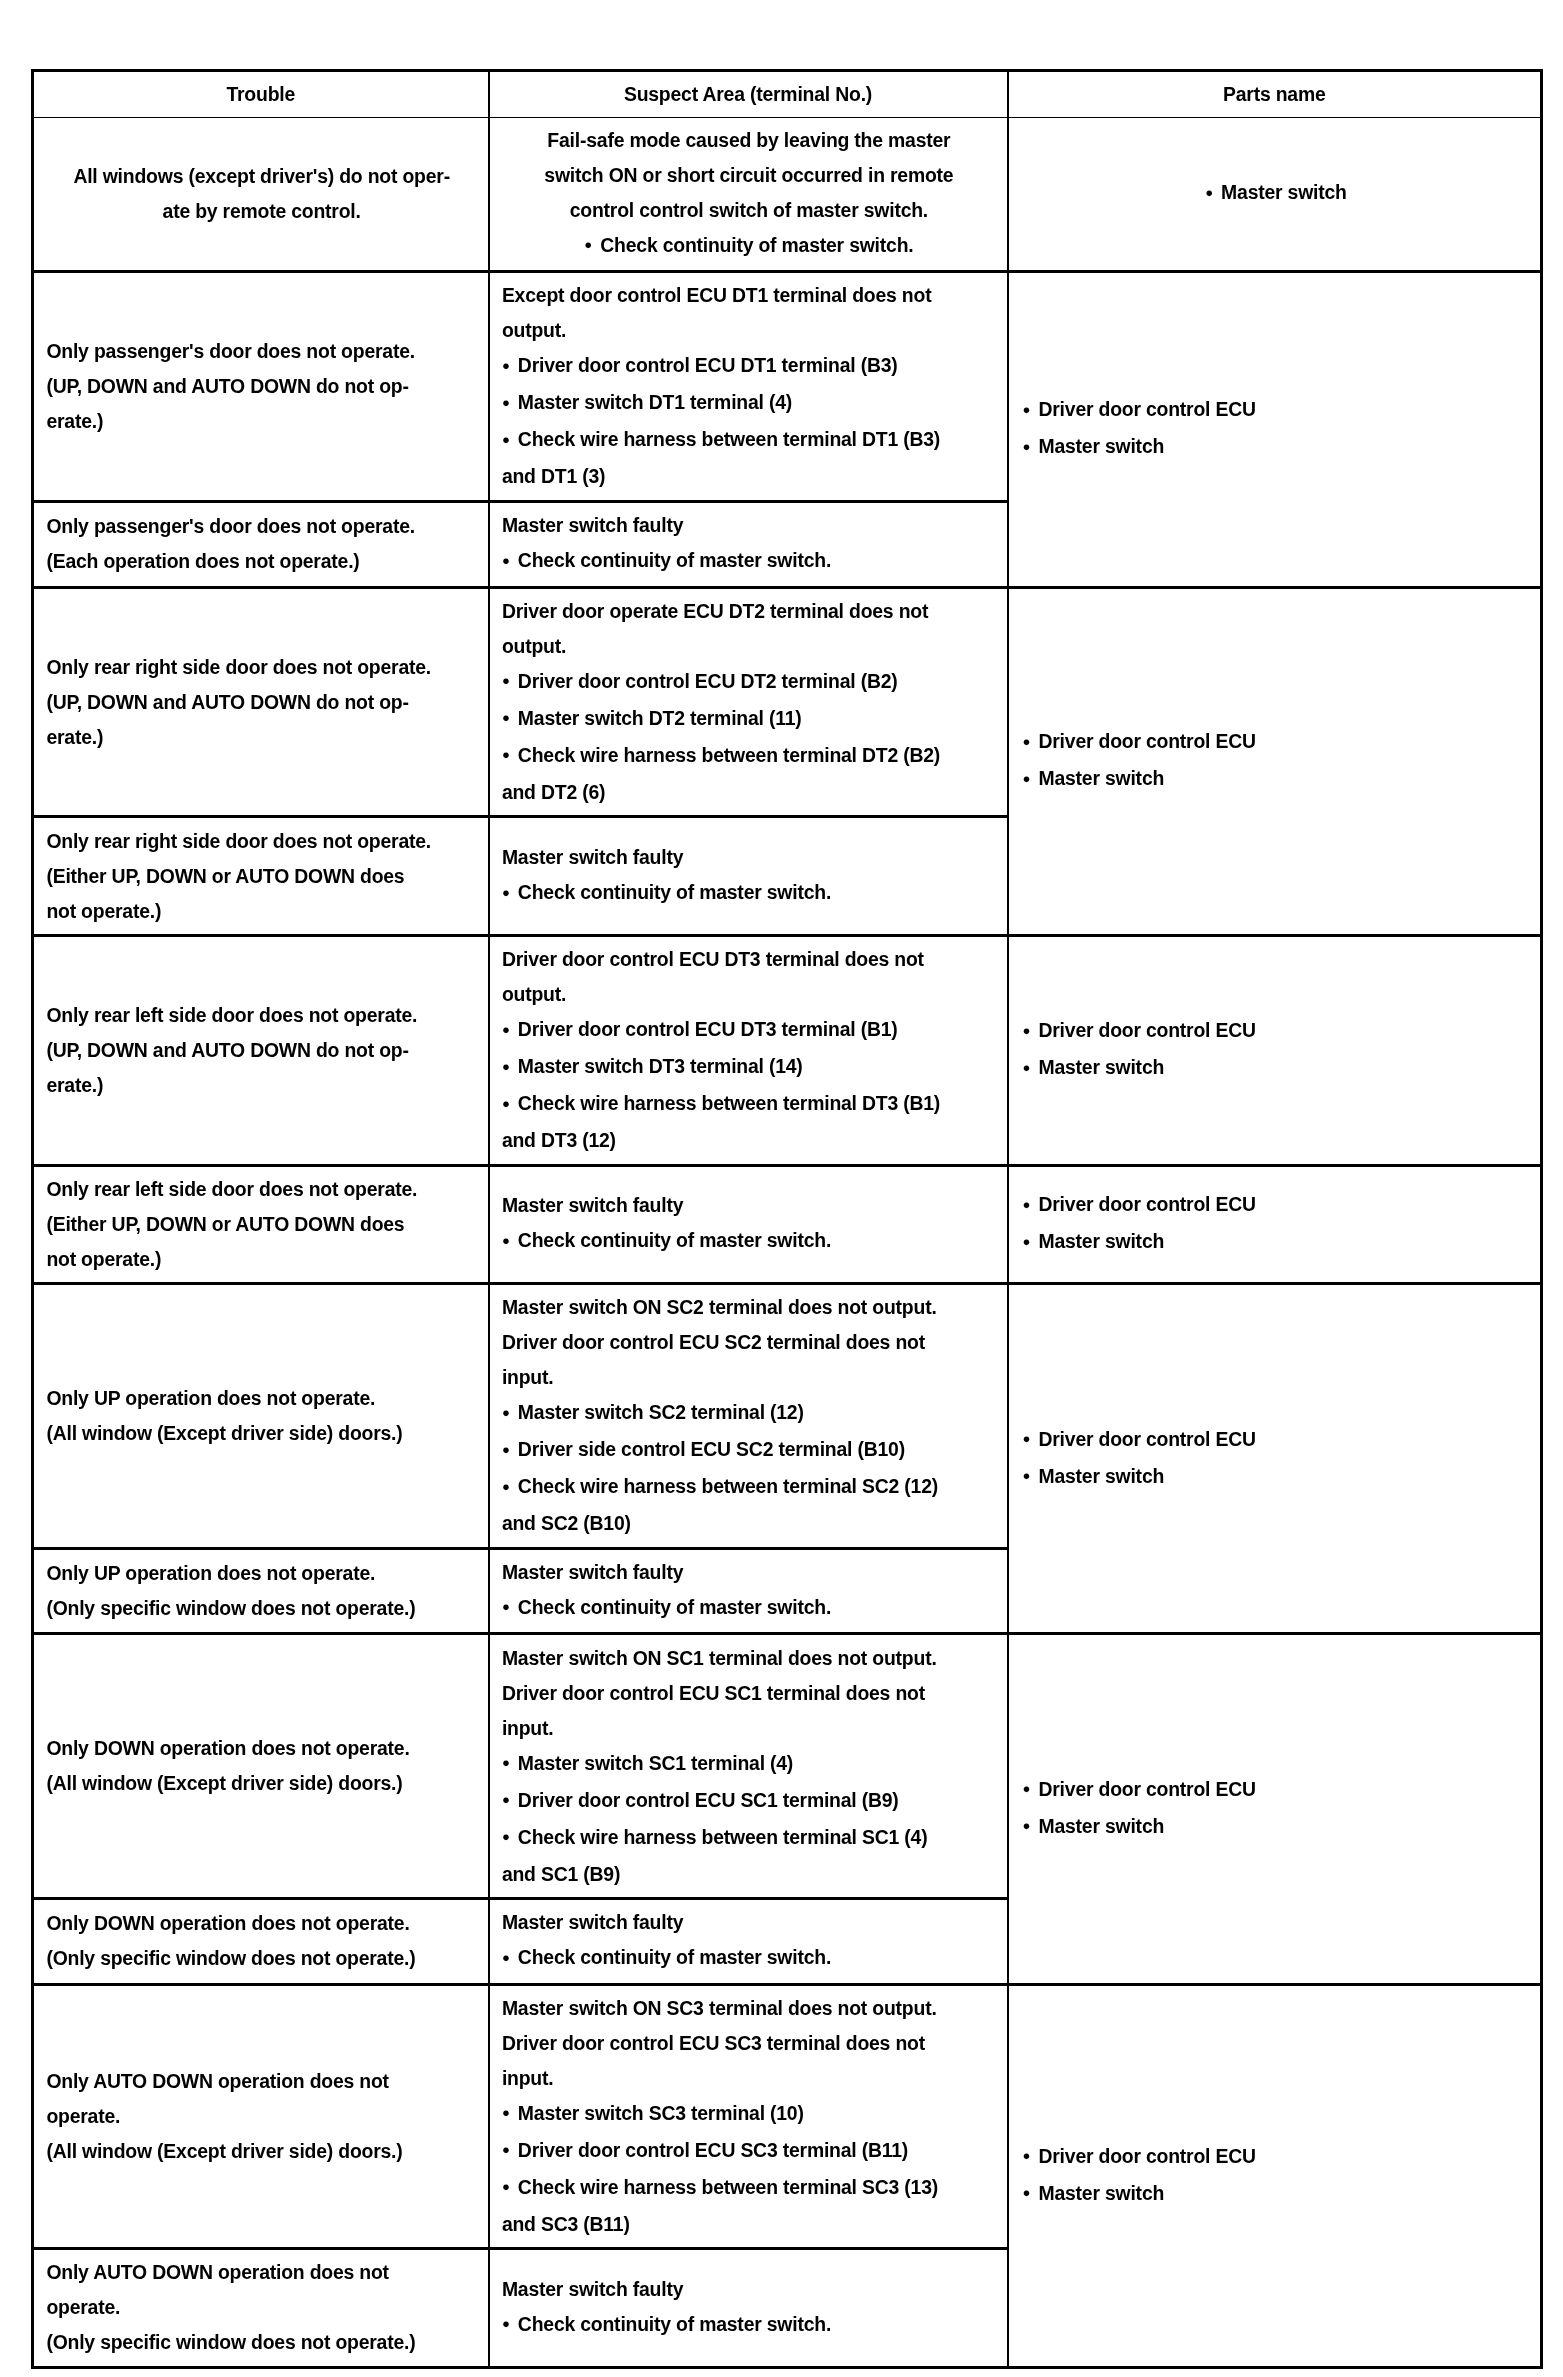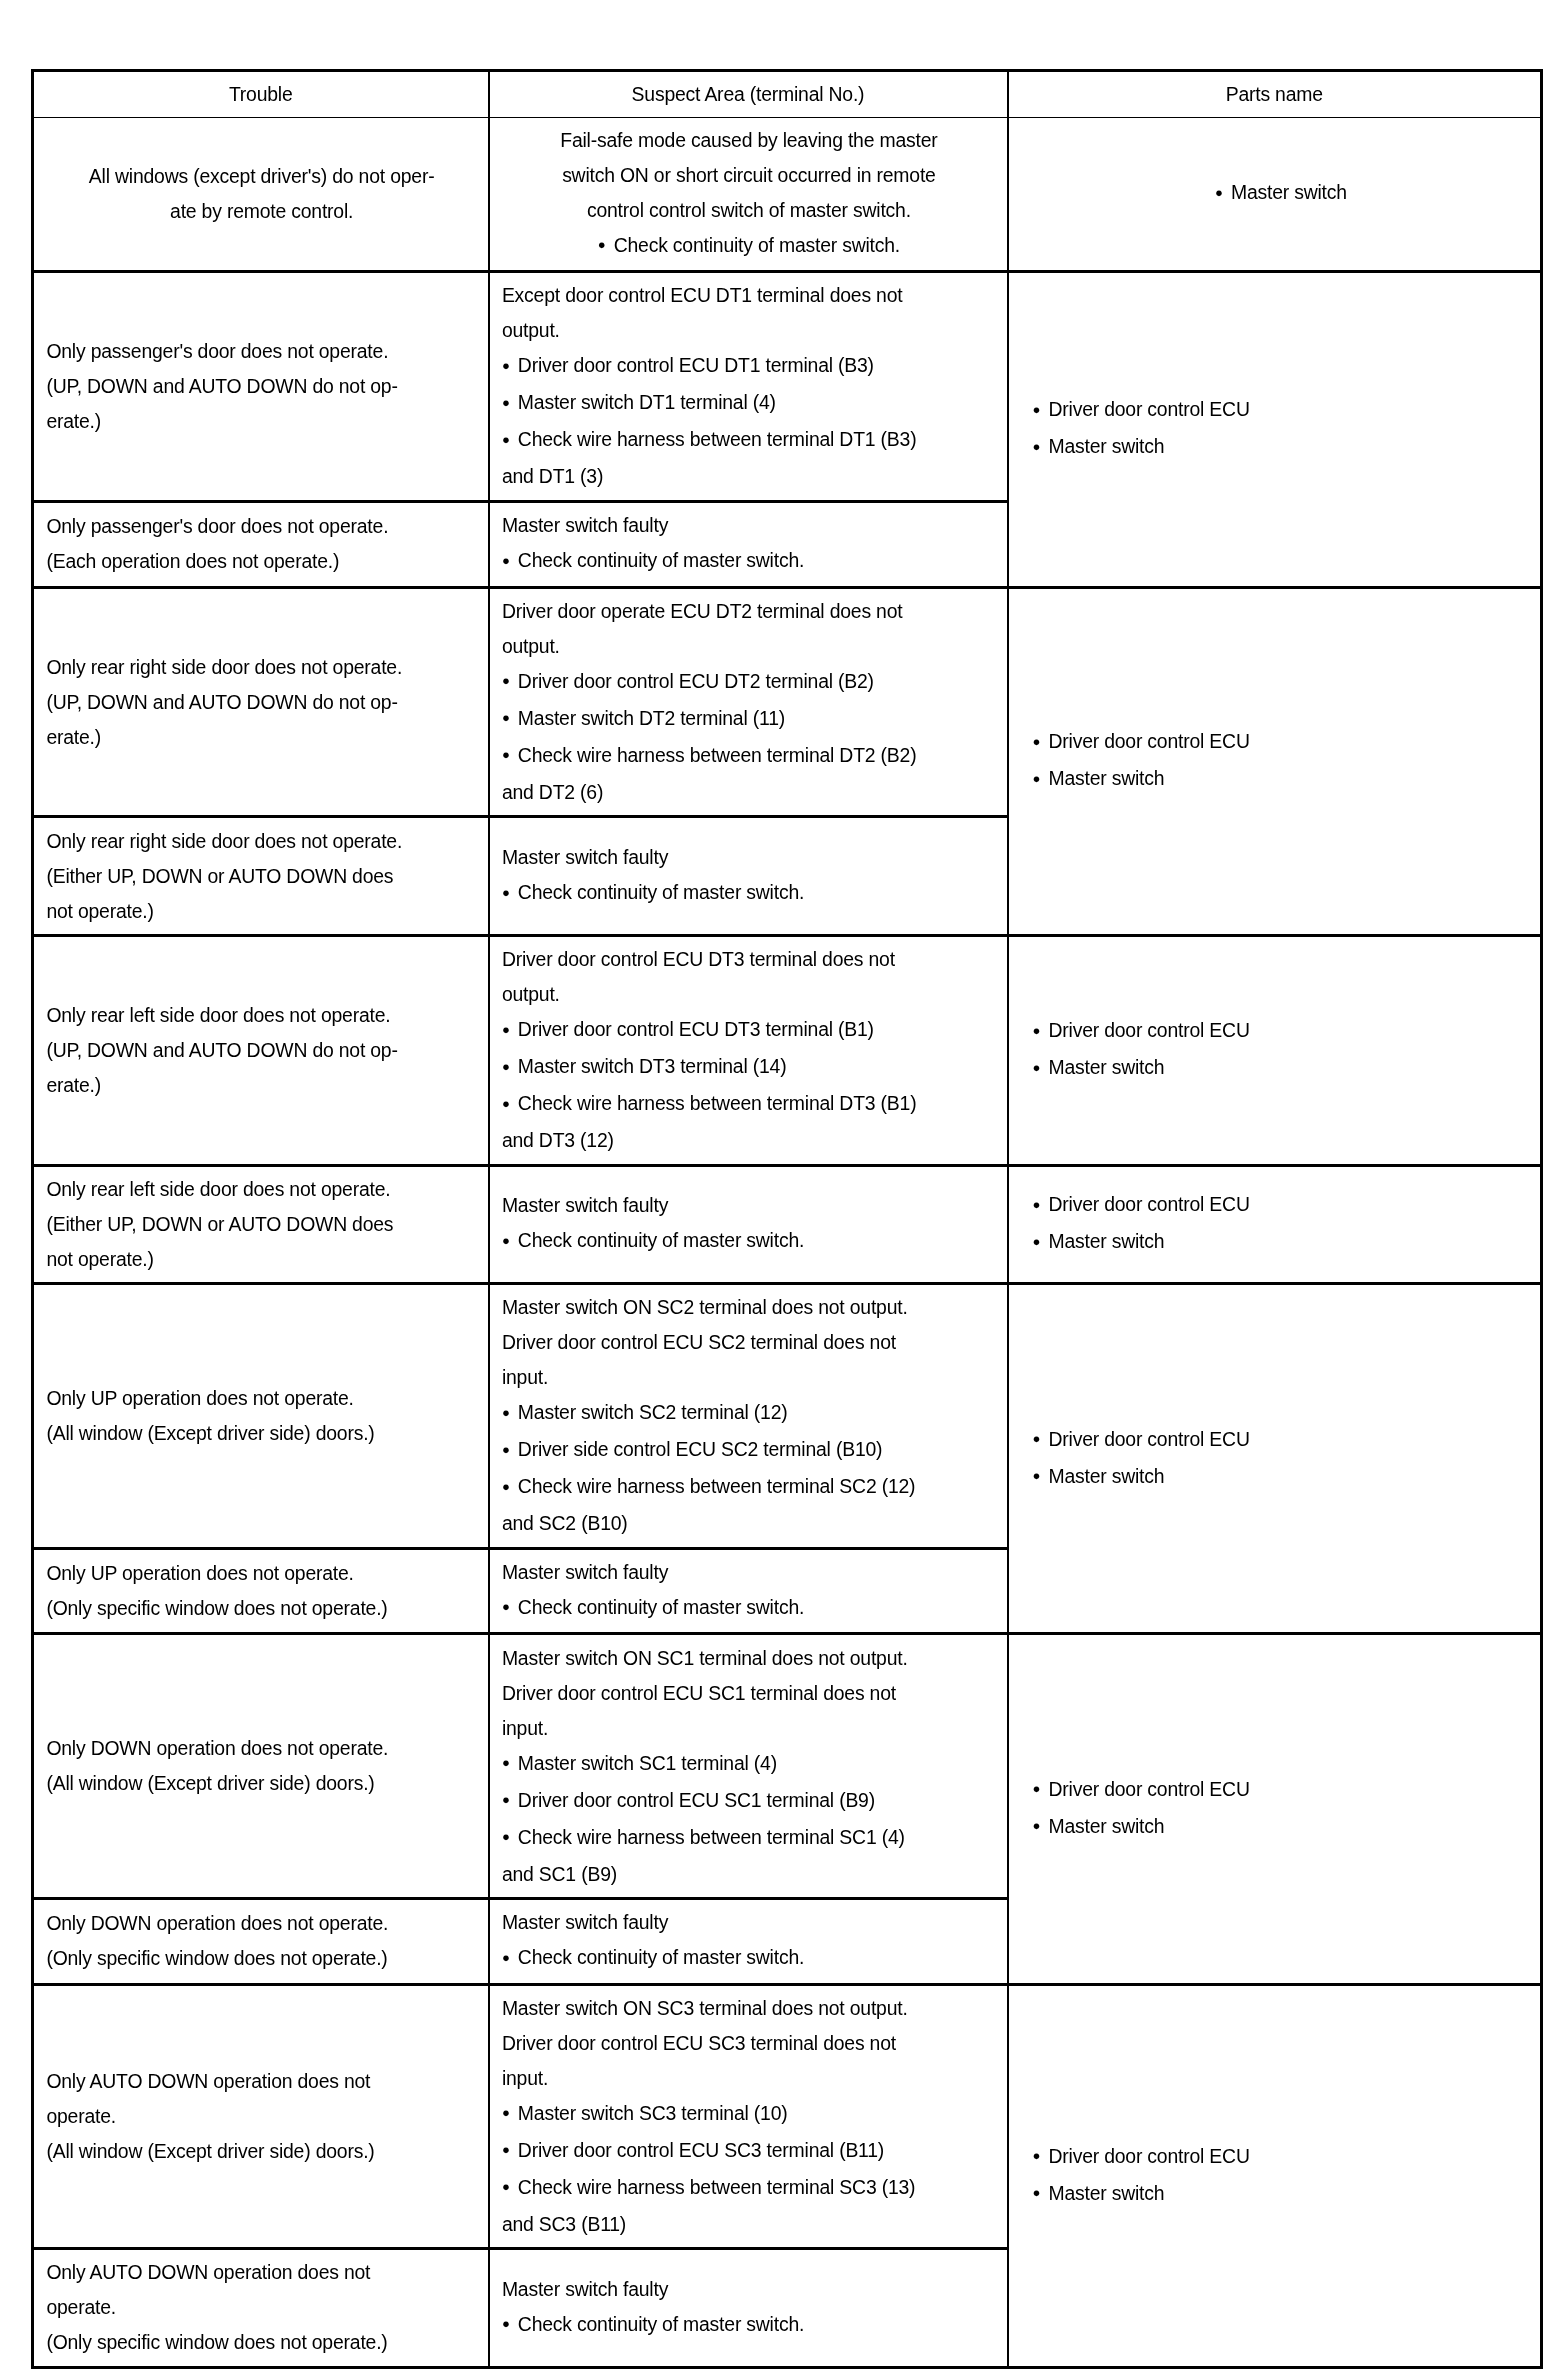--- a/index.html
+++ b/index.html
@@ -26,41 +26,41 @@
   col.c-suspect { width: 519px; }
   col.c-parts   { width: 534px; }
 
   th, td {
     border-left: 2.6px solid #000;
     border-right: 2.6px solid #000;
     vertical-align: middle;
     font-size: 19.4px;
     line-height: 35px;
     letter-spacing: -0.2px;
-    font-weight: normal;
+    font-weight: bold;
     padding: 5.3px 10.6px 5.3px 12.4px;
   }
   th {
     height: 41px;
     text-align: center;
     border-top: 2.6px solid #000;
     border-bottom: 1.8px solid #000;
     padding: 1.8px 5.3px;
   }
   td {
     border-top: 3.5px solid #000;
   }
   tr.thin-top td {
     border-top-width: 1.8px;
     text-align: center;
   }
   .pre { white-space: pre-line; }
   .cell-trouble { }
   .cell-suspect { }
-  .cell-parts   { padding-left: 24px; }
+  .cell-parts   { padding-left: 14px; }
   .li { white-space: normal; }
   .blt {
     font-size: 13.2px;
     margin-right: 8px;
     position: relative;
     top: -2.6px;
     letter-spacing: 0;
   }
 </style>
 </head>

